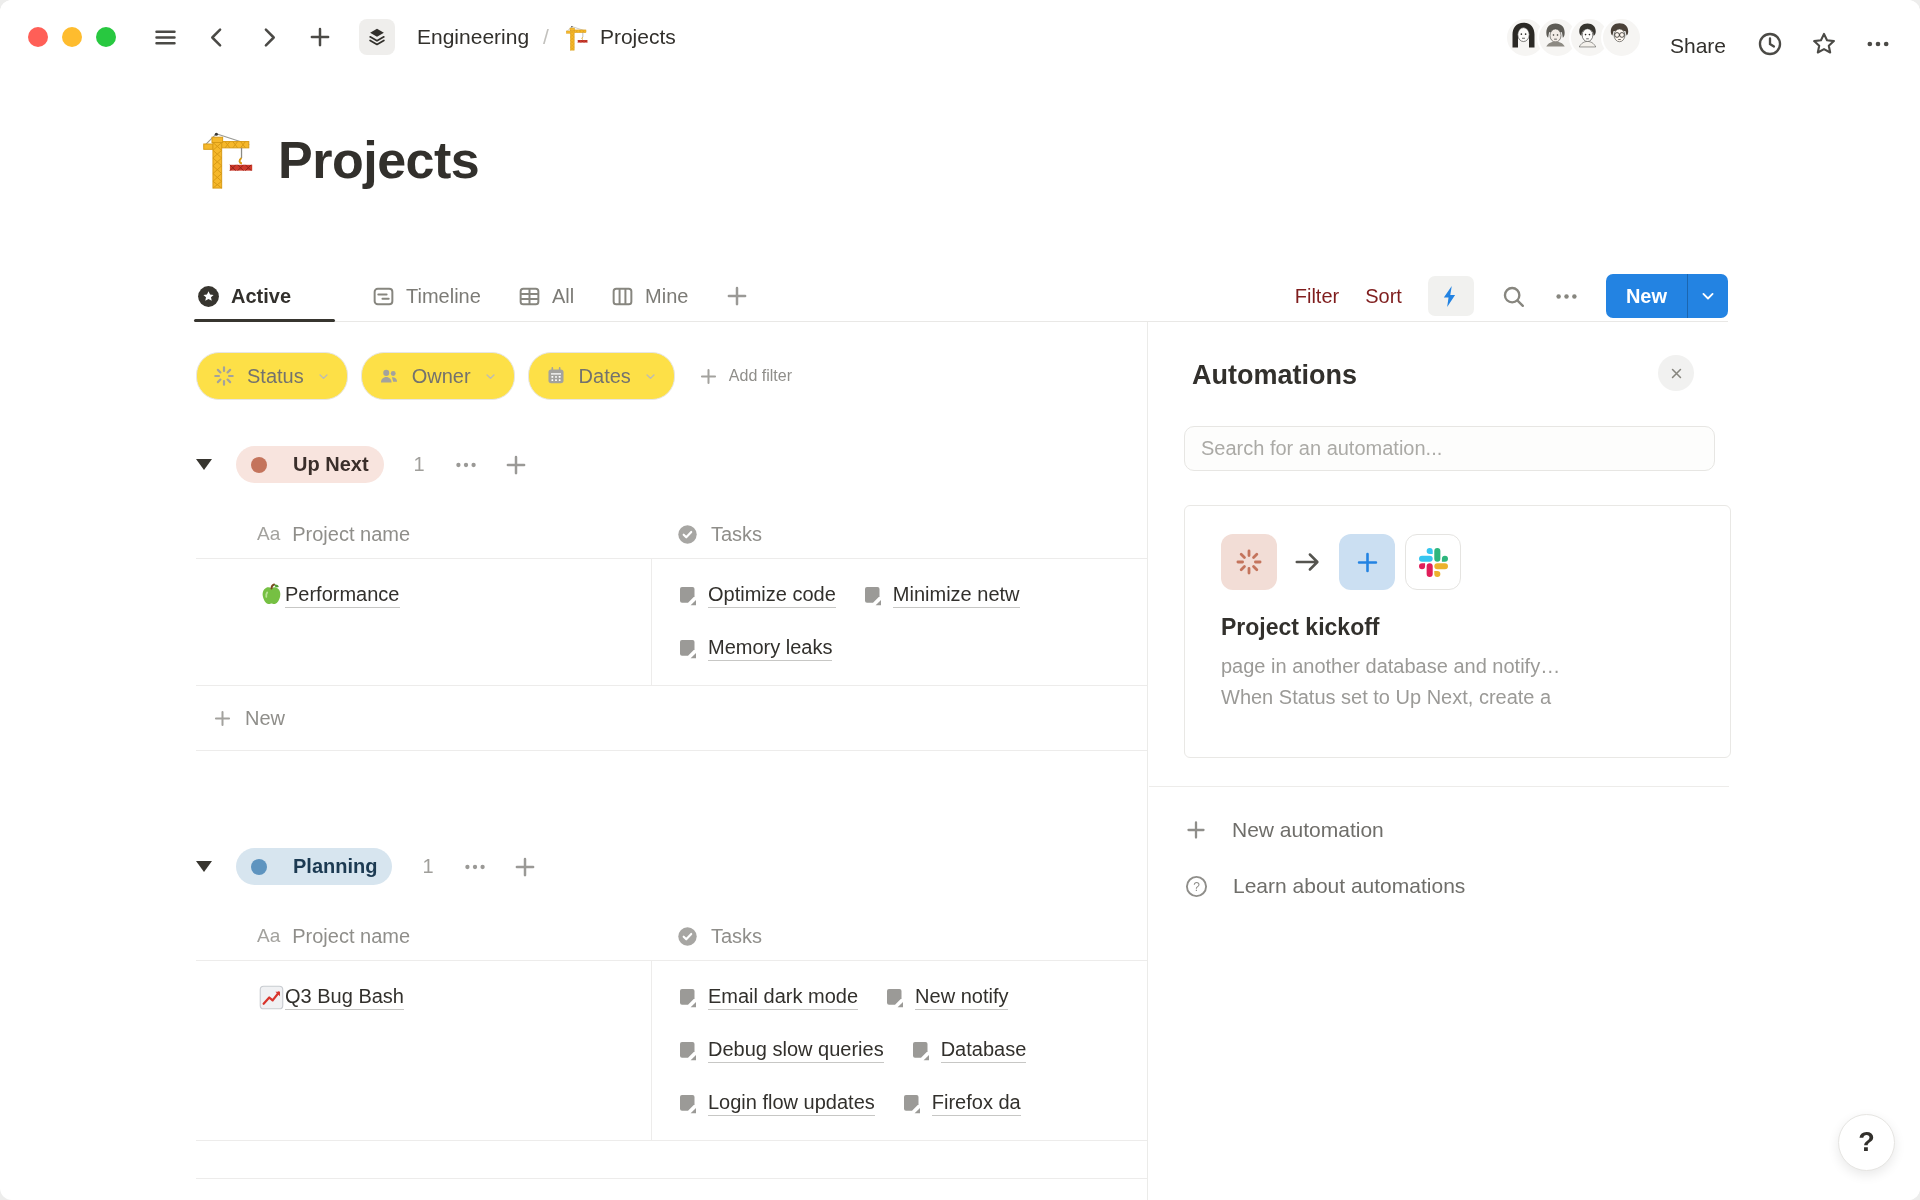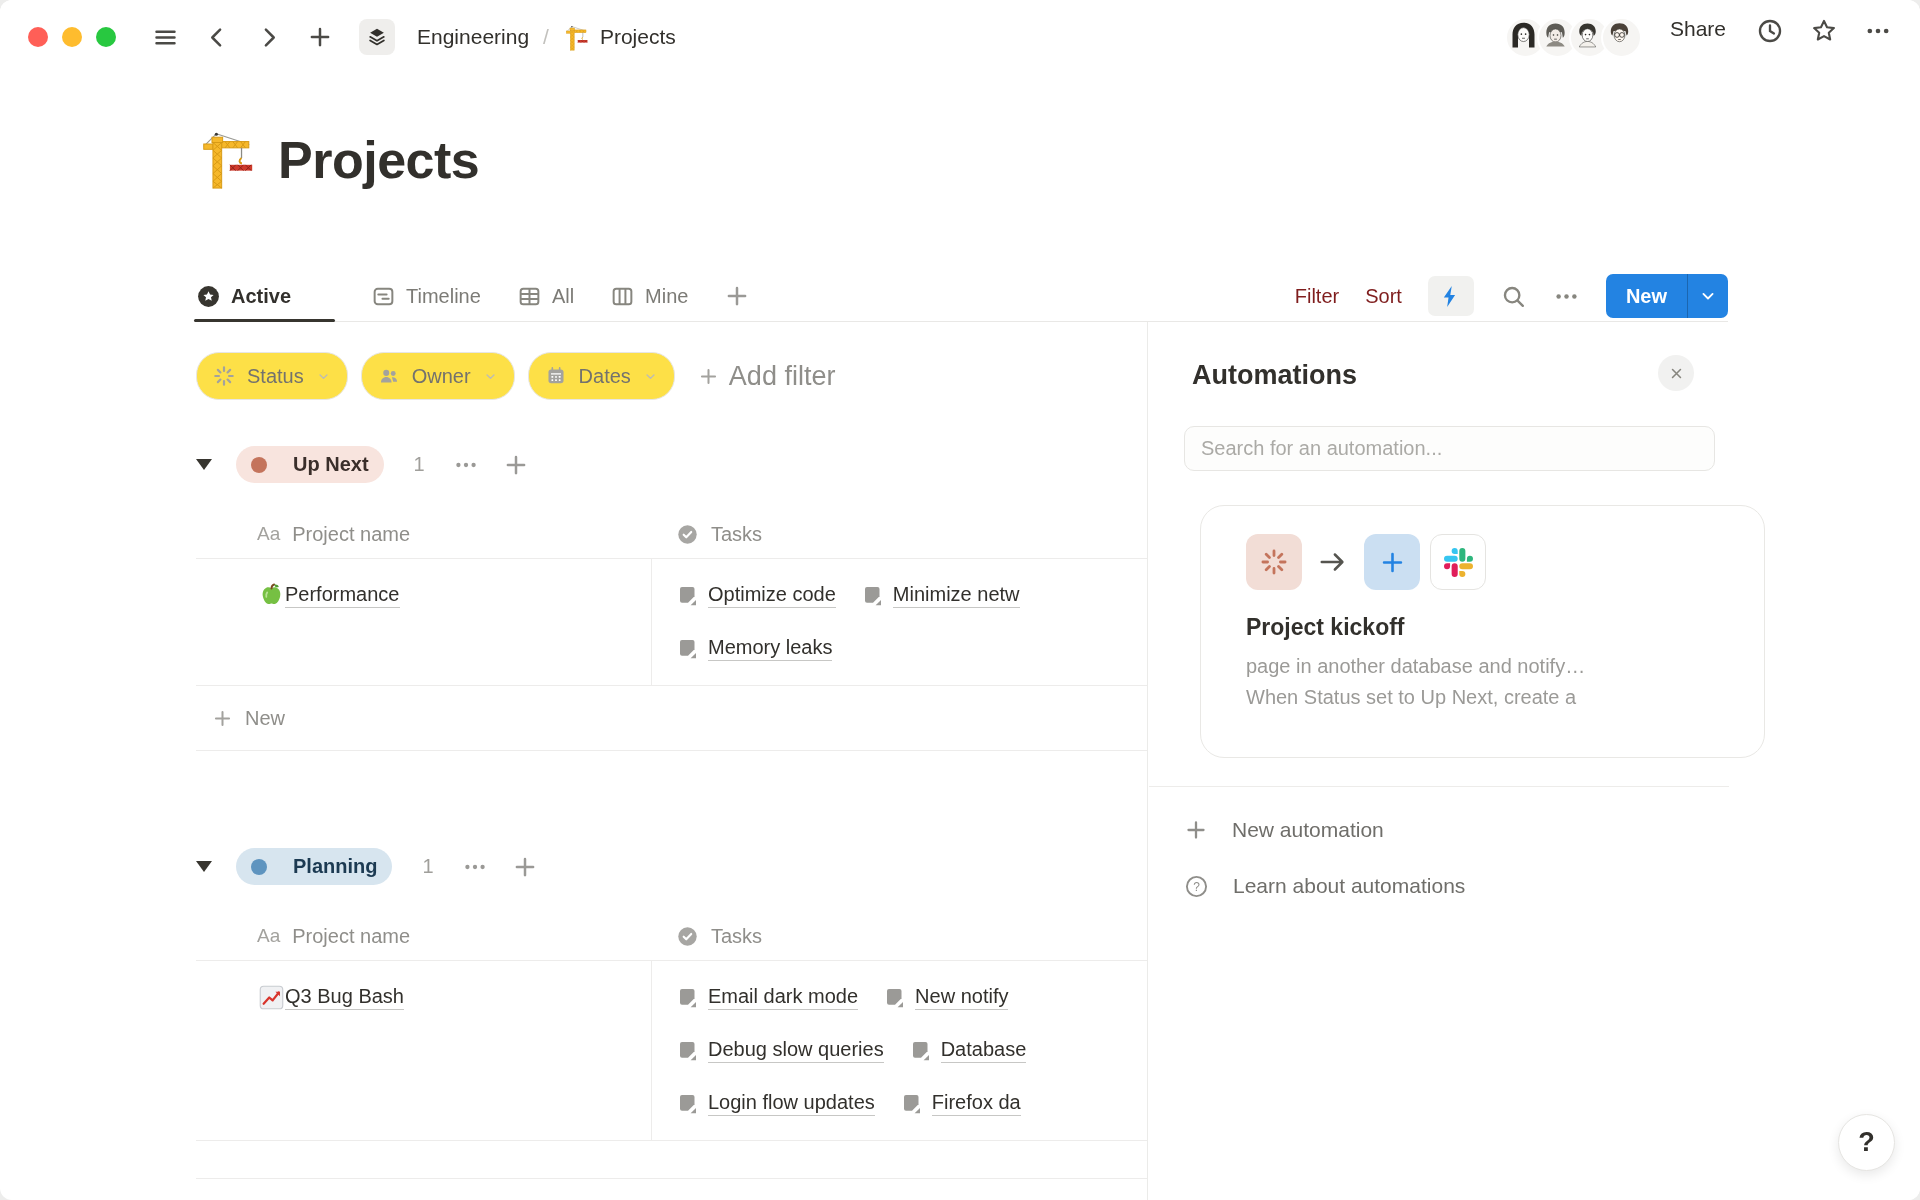--- a/index.html
+++ b/index.html
@@ -11,21 +11,21 @@
   
   .topbar{position:absolute;left:0;top:0;right:0;height:74px;display:flex;align-items:center;
           padding:0 28px;z-index:10;background:#fff;}
   .lights{display:flex;gap:14px;margin-right:36px}
   .light{width:20px;height:20px;border-radius:50%}
   .tb-ic{color:#4b4a46;margin-right:26px;cursor:pointer}
   .crumb{display:flex;align-items:center;gap:10px;font-size:21px;font-weight:500;color:#32302c}
   .crumb .sep{color:#c2c1bd;font-weight:400;margin:0 4px}
   .space-chip{width:36px;height:36px;border-radius:8px;background:#efeeec;display:flex;
               align-items:center;justify-content:center;margin-right:12px}
-  .tb-right{margin-left:auto;display:flex;align-items:flex-start}
+  .tb-right{margin-left:auto;display:flex;align-items:flex-end}
   .avatars{display:flex;margin-right:28px}
   .avatar{width:37px;height:37px;border-radius:50%;border:2px solid #fff;margin-left:-9px;
           background:#f6f5f3;overflow:hidden}
   .avatar:first-child{margin-left:0}
   .share{font-size:21px;color:#32302c;margin-right:30px;cursor:pointer}
 
   
   .page-title{position:absolute;left:196px;top:128px;display:flex;align-items:flex-end;gap:20px;z-index:1}
   .page-title .t{font-size:52px;font-weight:700;letter-spacing:-0.5px;color:#32302c}
 
@@ -51,21 +51,21 @@
   .new-chev{background:#2383e2;border-left:1px solid rgba(0,0,0,.22);width:40px;display:flex;
             align-items:center;justify-content:center;color:#fff}
 
   
   .filter-row{position:absolute;left:196px;top:352px;display:flex;align-items:center;gap:13px;z-index:1}
   .chip{display:flex;align-items:center;gap:12px;height:46px;padding:0 16px;border:1px solid #e7e6e4;
         border-radius:23px;background:#fde047;cursor:pointer}
   .chip .lab{font-size:20px;color:#73726e}
   .chip .icn{color:#a3a29e}
   .chip .chv{color:#bcbbb7}
-  .add-filter{display:flex;align-items:center;gap:10px;font-size:27px;color:#8f8e8a;margin-left:10px;cursor:pointer}
+  .add-filter{display:flex;align-items:center;gap:10px;font-size:16px;color:#8f8e8a;margin-left:10px;cursor:pointer}
 
   
   .group-head{position:absolute;left:196px;display:flex;align-items:center;z-index:1}
   .tri{width:0;height:0;border-left:8px solid transparent;border-right:8px solid transparent;
        border-top:11px solid #37352f;margin-right:24px;cursor:pointer}
   .badge{display:flex;align-items:center;gap:26px;height:37px;padding:0 15px;border-radius:19px;
          font-size:20px;font-weight:600;cursor:pointer}
   .badge .dot{width:16px;height:16px;border-radius:50%}
   .g-count{font-size:20px;color:#a09f9b;margin-left:30px}
   .g-dots{color:#9a9996;margin-left:28px;cursor:pointer}
@@ -95,22 +95,22 @@
   .panel{position:absolute;left:1147px;top:322px;right:0;bottom:0;background:#fff;
          border-left:1px solid #ebebe9;z-index:6}
   .pnl-title{position:absolute;left:44px;top:38px;font-size:27px;font-weight:700;color:#32302c}
   .pnl-close{position:absolute;left:510px;top:33px;width:36px;height:36px;border-radius:50%;
              background:#f1f1f0;display:flex;align-items:center;justify-content:center;
              color:#87867f;cursor:pointer}
   .pnl-search{position:absolute;left:36px;top:104px;width:497px;height:43px;border:1.5px solid #e7e6e3;
               border-radius:10px;background:#fdfdfc;font-size:20px;color:#32302c;padding:0 16px;
               font-family:inherit;outline:none}
   .pnl-search::placeholder{color:#abaaa6}
-  .auto-card{position:absolute;left:52px;top:183px;width:473px;height:195px;border:1px solid #e9e8e5;
-             border-radius:24px;padding:28px 45px;cursor:pointer}
+  .auto-card{position:absolute;left:36px;top:183px;width:473px;height:195px;border:1px solid #e9e8e5;
+             border-radius:6px;padding:28px 36px;cursor:pointer}
   .ac-icons{display:flex;align-items:center;margin-bottom:24px}
   .sq{width:56px;height:56px;border-radius:12px;display:flex;align-items:center;justify-content:center}
   .sq.spin{background:#f2ddd6;color:#c4745c}
   .sq.plus{background:#cbdff2;color:#2383e2;margin-right:10px}
   .sq.slack{background:#fff;border:1px solid #e5e4e1;box-sizing:border-box}
   .ac-arrow{color:#55544f;margin:0 16px}
   .ac-title{font-size:23px;font-weight:600;color:#32302c;margin-bottom:10px}
   .ac-desc{font-size:20px;color:#9b9a97;line-height:31px}
   .pnl-div{position:absolute;left:1px;top:464px;width:580px;border-top:1px solid #edecea}
   .pnl-row{position:absolute;left:36px;display:flex;align-items:center;gap:24px;height:40px;

